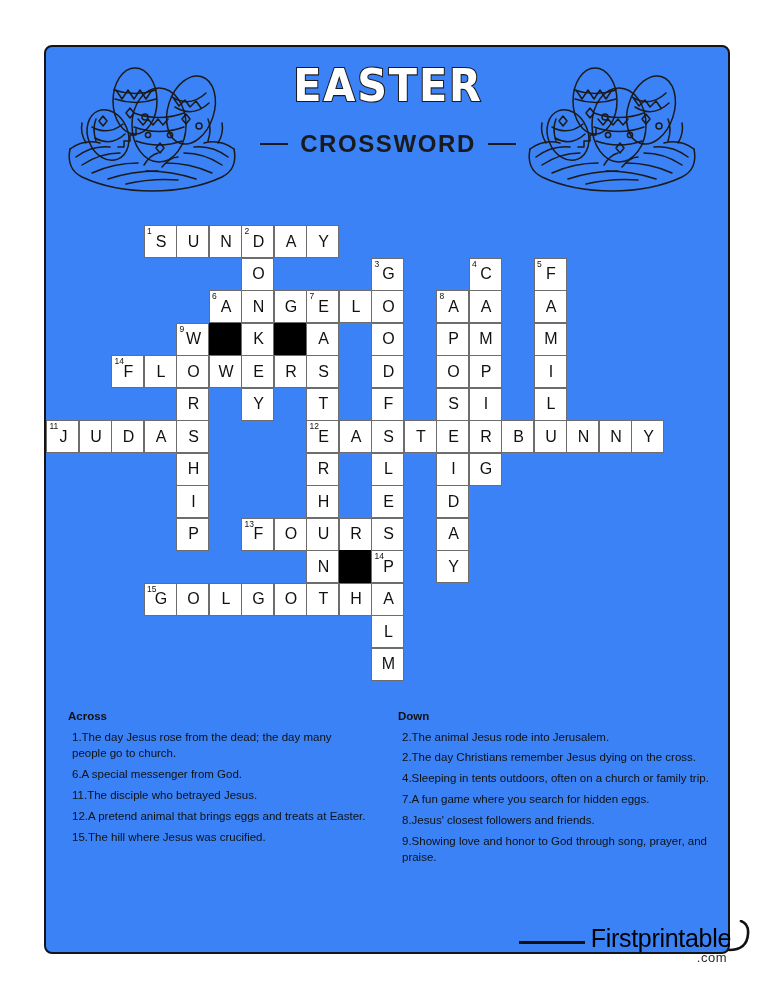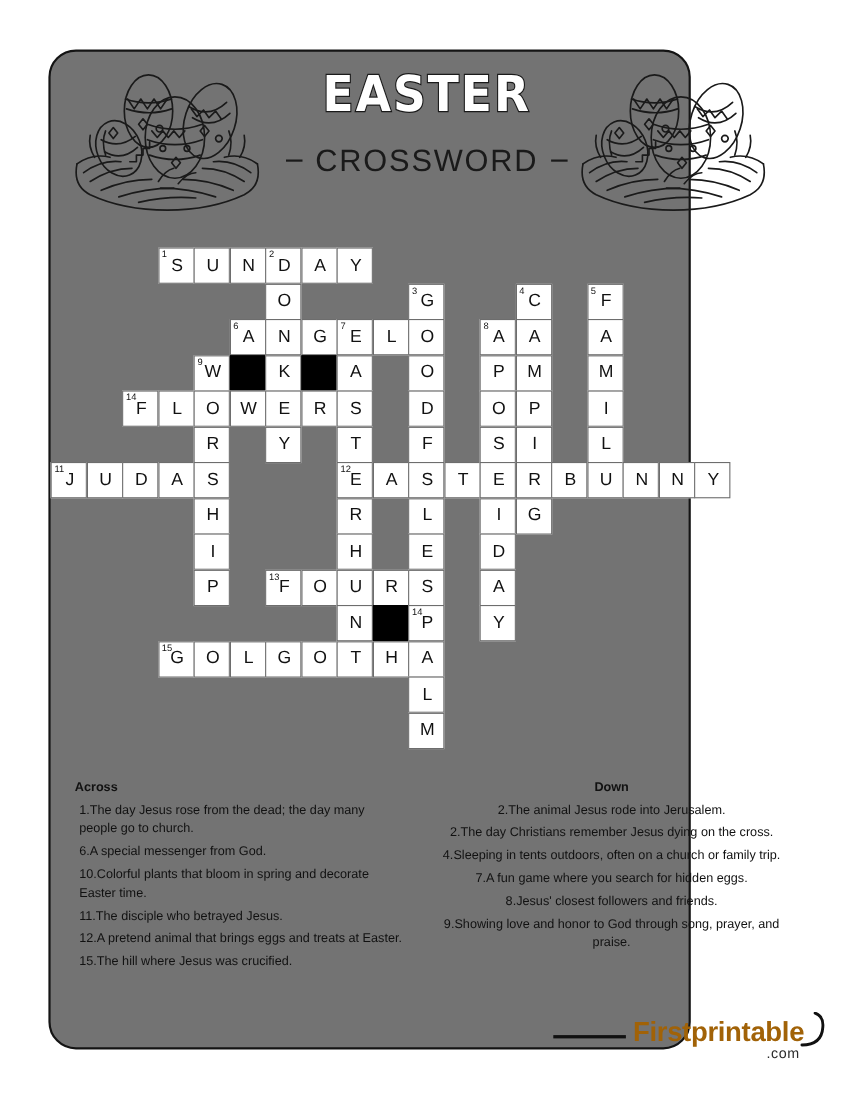--- a/index.html
+++ b/index.html
@@ -11,24 +11,24 @@
     overflow: hidden;
   }
   #page {
     position: relative;
     width: 773px; height: 1000px;
     background: #ffffff;
   }
   #sheet {
     position: absolute;
     left: 44px; top: 45px;
-    width: 584px; height: 909px;
+    width: 686px; height: 909px;
     border: 2.5px solid #141414;
-    border-radius: 25px;
-    background: #737373;
+    border-radius: 8px;
+    background: #3b82f6;
   }
 
   
   #header { position: absolute; left: 0; top: 0; width: 682px; height: 150px; }
   .egg-art { position: absolute; top: 6px; width: 200px; height: 140px; }
   .egg-art.left  { left: 6px; }
   .egg-art.right { left: 466px; }
   .egg-art svg { width: 100%; height: 100%; display: block; }
 
   #title-block {
@@ -46,21 +46,21 @@
     paint-order: stroke fill;
     transform: scaleX(0.92);
     margin: 0;
   }
   #subtitle-row {
     display: flex; align-items: center; justify-content: center;
     gap: 12px; margin-top: 22px;
   }
   .rule { width: 42px; height: 2.5px; background: #1a1a1a; }
   #subtitle {
-    font-size: 28px; font-weight: 400; letter-spacing: 1.6px; color: #1a1a1a;
+    font-size: 24px; font-weight: 700; letter-spacing: 1.6px; color: #1a1a1a;
   }
 
   
   #grid-wrap { position: absolute; left: 0; top: 178px; width: 682px; height: 470px; }
   .cell {
     position: absolute;
     width: 33px; height: 33px;
     border: 1.1px solid #6d6d6d;
     background: #ffffff;
   }
@@ -73,21 +73,21 @@
   }
   .cell .num {
     position: absolute; left: 2.5px; top: 0px;
     font-size: 8.5px; color: #111111; line-height: 1.25;
   }
 
   
   #clues { position: absolute; left: 22px; top: 661px; width: 646px; }
   .clue-col { position: absolute; top: 0; }
   .clue-col.across { left: 0; width: 305px; }
-  .clue-col.down   { left: 330px; width: 316px; text-align: center; }
+  .clue-col.down   { left: 330px; width: 316px; }
   .clue-head {
     font-size: 11.5px; font-weight: 700; color: #111111;
     margin: 0 0 1px 0; line-height: 1.45;
   }
   .clue-item {
     font-size: 11.5px; color: #111111; line-height: 1.46; margin: 4px;
   }
 
   
   #footer {
@@ -95,21 +95,21 @@
   }
   #brand-wrap {
     position: absolute; right: 42px; top: 0;
     display: flex; align-items: flex-start; gap: 0;
   }
   #brand-rule {
     width: 66px; height: 3px; background: #111111; margin-top: 17px; margin-right: 6px;
   }
   #brand-text-wrap { position: relative; }
   #brand-name {
-    font-size: 25px; font-weight: 700; color: #a16207;
+    font-size: 25px; font-weight: 400; color: #000000;
     letter-spacing: -0.3px; line-height: 1.15;
   }
   #brand-tld {
     position: absolute; right: 4px; top: 26px;
     font-size: 13px; color: #2b2b2b; letter-spacing: 0.5px;
   }
   #brand-swoosh {
     position: absolute; right: -22px; top: -4px; width: 26px; height: 34px;
   }
 </style>
@@ -520,21 +520,20 @@
           <span class="letter">M</span>
         </div>
       </div>
 
     <div id="clues">
       <div class="clue-col across">
         <p class="clue-head">Across</p>
         <div id="across-list">
             <p class="clue-item">1.The day Jesus rose from the dead; the day many people go to church.</p>
             <p class="clue-item">6.A special messenger from God.</p>
-            <p class="clue-item">10.Colorful plants that bloom in spring and decorate Easter time.</p>
             <p class="clue-item">11.The disciple who betrayed Jesus.</p>
             <p class="clue-item">12.A pretend animal that brings eggs and treats at Easter.</p>
             <p class="clue-item">15.The hill where Jesus was crucified.</p>
           </div>
       </div>
       <div class="clue-col down">
         <p class="clue-head">Down</p>
         <div id="down-list">
             <p class="clue-item">2.The animal Jesus rode into Jerusalem.</p>
             <p class="clue-item">2.The day Christians remember Jesus dying on the cross.</p>

